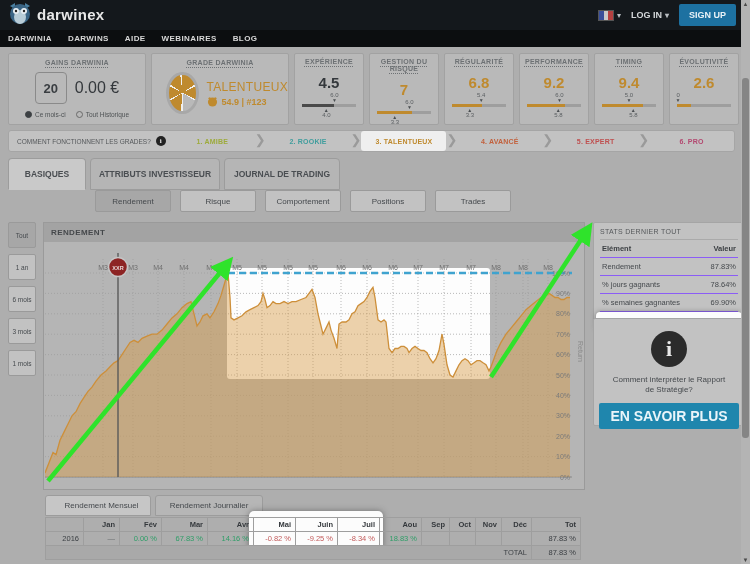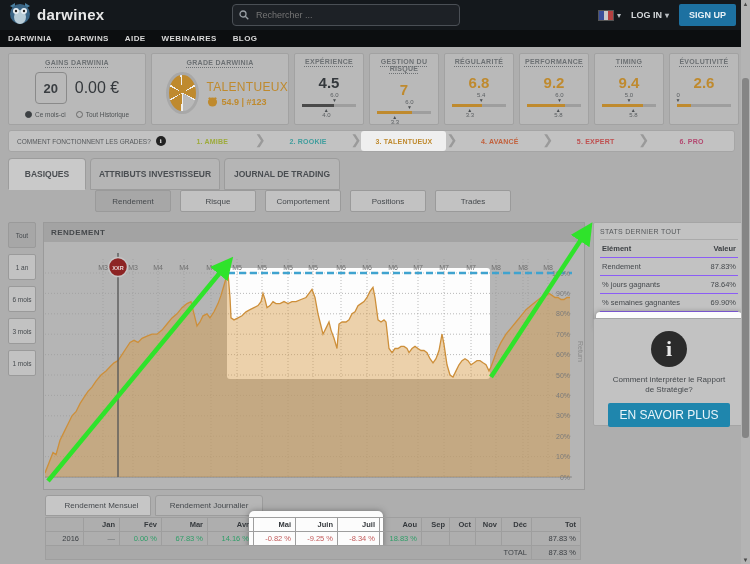--- a/index.html
+++ b/index.html
@@ -93,21 +93,21 @@
         padding:4px 2px;border-bottom:1px solid #8b5cf6;position:relative;}
   .srow.head{font-weight:bold;color:#3a3e42;}
   .srow.hl{background:#fcfcfc;border-radius:4px;margin:0 -4px;padding:4px 6px;
            box-shadow:0 0 5px rgba(60,60,60,.55);border-bottom:none;}
   .srow:last-child{border-bottom:none;}
   #infobox{left:593px;top:318px;width:152px;height:108px;background:#c2c2c2;border:1px solid #a5a5a5;
            border-radius:2px;box-sizing:border-box;text-align:center;}
   #bigi{width:36px;height:36px;border-radius:50%;background:#2b2b2b;color:#e8e8e8;margin:12px auto 0;
         font-family:"Liberation Serif",serif;font-size:22px;font-weight:bold;display:flex;align-items:center;justify-content:center;}
   #infotext{font-size:8px;color:#45494d;margin-top:8px;line-height:1.3;padding:0 14px;}
-  #infobtn{display:inline-block;margin-top:7px;background:#1f86ad;color:#eaf5fa;font-size:12px;font-weight:normal;
+  #infobtn{display:inline-block;margin-top:7px;background:#1f86ad;color:#eaf5fa;font-size:14px;font-weight:bold;
            padding:5px 11px;border-radius:2px;cursor:pointer;}
   
   .btab{position:absolute;top:495px;height:21px;background:#b6b6b6;border:1px solid #9c9c9c;
         border-radius:3px 3px 0 0;font-size:8px;color:#45494d;display:flex;align-items:center;
         justify-content:center;box-sizing:border-box;cursor:pointer;}
   .btab.active{background:#c6c6c6;}
   #mtable{position:absolute;left:45px;top:517px;border-collapse:collapse;z-index:2;}
   #mtable td,#mtable th{border:1px solid #9e9e9e;font-size:7.5px;text-align:right;padding:2px 4px;height:10px;box-sizing:border-box;}
   #mtable th{color:#34383c;}
   #mtable td{color:#45494d;}
@@ -134,27 +134,20 @@
       <polygon points="2,3 7,0 7,6" fill="#4a7fa0"></polygon>
         <polygon points="22,3 17,0 17,6" fill="#4a7fa0"></polygon>
       <ellipse cx="12" cy="11" rx="10" ry="10" fill="#3a6484"></ellipse>
       <ellipse cx="12" cy="14" rx="6" ry="7" fill="#b8cdd8"></ellipse>
       <circle cx="8" cy="8" r="3" fill="#e8eef2"></circle>
         <circle cx="16" cy="8" r="3" fill="#e8eef2"></circle>
       <circle cx="8" cy="8" r="1.2" fill="#222"></circle>
         <circle cx="16" cy="8" r="1.2" fill="#222"></circle>
     </svg>
     <span>darwinex</span>
-  </div>
-  <div class="abs" id="searchbox">
-    <svg width="10" height="10" viewBox="0 0 10 10">
-      <circle cx="4" cy="4" r="3" fill="none" stroke="#9aa0a6" stroke-width="1.3"></circle>
-      <line x1="6.3" y1="6.3" x2="9.3" y2="9.3" stroke="#9aa0a6" stroke-width="1.3"></line>
-    </svg>
-    <input placeholder="Rechercher ..." style="">
   </div>
   <div class="abs" id="topright">
     <span style="display:flex;align-items:center;gap:3px;cursor:pointer;">
       <span class="flag"></span>
       <span class="caret">▾</span>
     </span>
     <span id="login">
       <span>LOG IN</span>
       <span class="caret">▾</span>
     </span>

